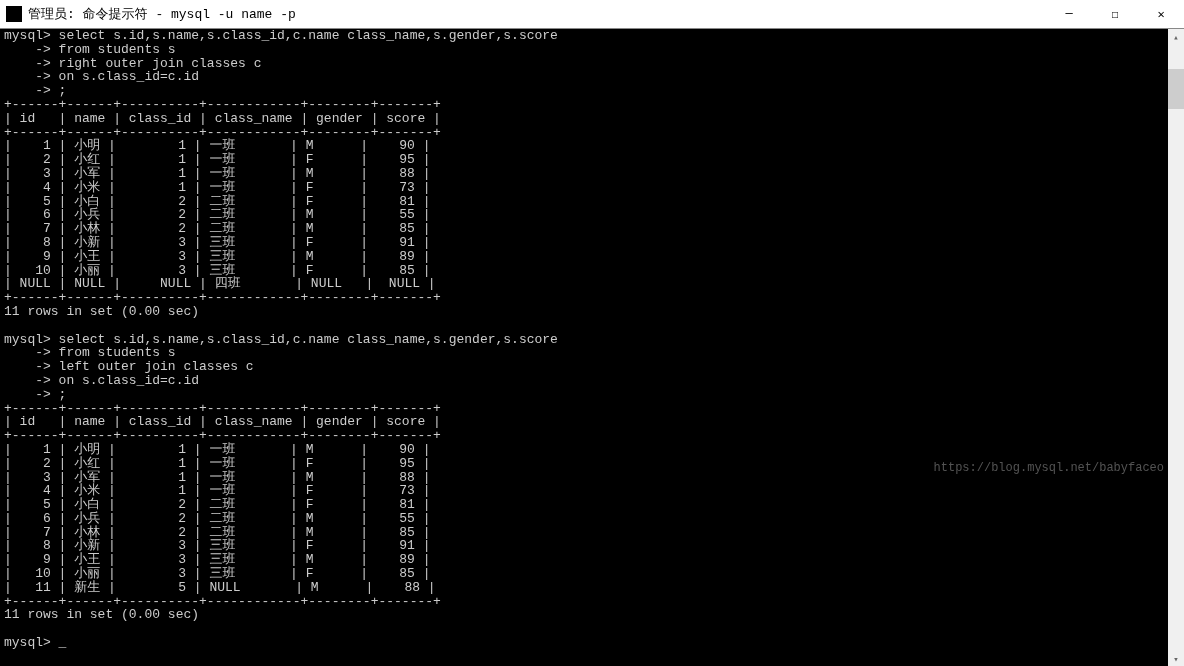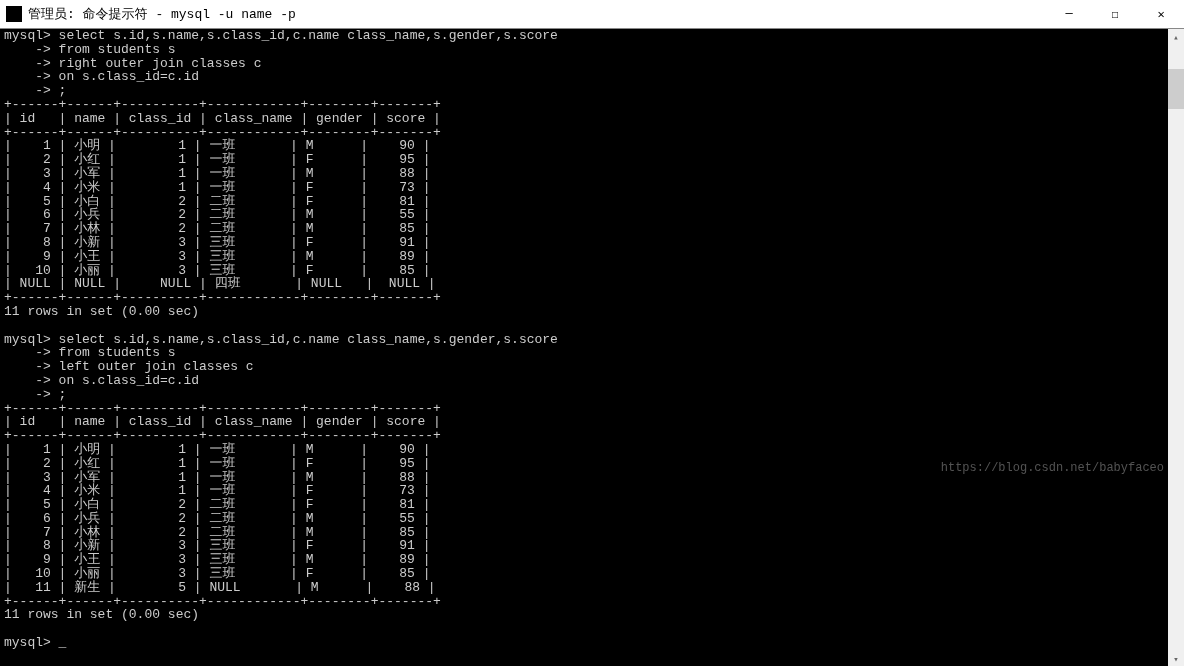--- a/index.html
+++ b/index.html
@@ -72,14 +72,14 @@
 |   11 | 新生 |        5 | NULL       | M      |    88 |
 +------+------+----------+------------+--------+-------+
 11 rows in set (0.00 sec)
 
 mysql&gt; _</div>
   <div class="scrollbar">
     <div class="sb-btn">▴</div>
     <div class="sb-thumb"></div>
     <div class="sb-btn" style="position:absolute;bottom:0">▾</div>
   </div>
-  <div class="watermark">https://blog.csdn.net/babyfaceo</div>
+  <div class="watermark">https://blog.mysql.net/babyfaceo</div>
 </div>
 
 </body></html>

